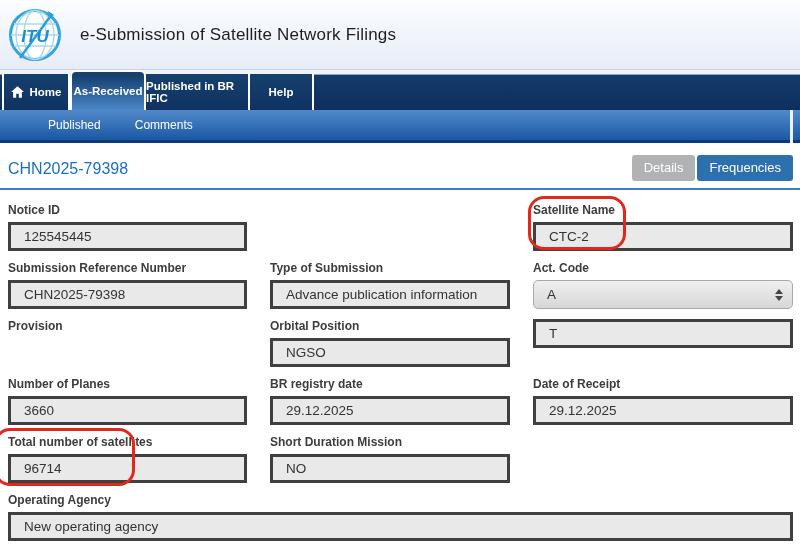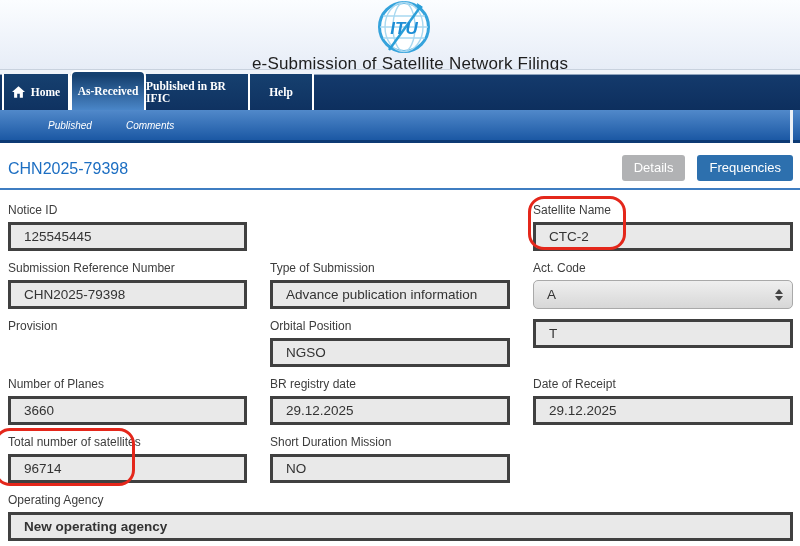--- a/index.html
+++ b/index.html
@@ -11,27 +11,26 @@
     overflow:hidden;
   }
 
   
   .app-header {
     height:70px;
     background:linear-gradient(#fbfdff,#e7edf7);
     border-bottom:1px solid #c9d2de;
     display:flex; align-items:center;
     padding-left:8px;
-    flex-direction:column;
   }
   .logo { width:54px; height:54px; flex:0 0 auto; }
-  .app-title { margin-left:12px; font-size:17px; color:#1e1e1e; letter-spacing:.2px; }
-
-  
-  .tabs-row { height:40px; position:relative; background:#f0f4fa;font-family:Liberation Serif, serif; }
+  .app-title { margin-left:18px; font-size:17px; color:#1e1e1e; letter-spacing:.2px; }
+
+  
+  .tabs-row { height:40px; position:relative; background:#f0f4fa; }
   .navbar-bg { position:absolute; left:0; right:0; top:4px; bottom:0; background:linear-gradient(#143a6c,#0d2f5e); border-top:1px solid #8fa3bd; }
   .tabs { position:absolute; left:2px; top:0; height:40px; display:flex; align-items:flex-end; }
   .tab {
     height:36px; display:flex; align-items:center; justify-content:center; gap:6px;
     color:#fff; font-size:11.5px; font-weight:bold;
     background:linear-gradient(#16406f,#0f3261);
     border-right:2px solid #fff;
     cursor:pointer;
   }
   .tab.t-home { width:68px; border-left:2px solid #fff; }
@@ -48,70 +47,70 @@
 
   
   .subnav {
     height:33px;
     background:linear-gradient(#5189ca,#1b58a4);
     border-bottom:3px solid #0d3a74;
     display:flex; align-items:center;
     padding-left:48px;
     position:relative;
   }
-  .subnav-item { color:#fff; font-size:10px; margin-right:34px; cursor:pointer;font-style:italic; }
+  .subnav-item { color:#fff; font-size:12px; margin-right:34px; cursor:pointer; }
   .subnav-edge { position:absolute; right:7px; top:0; bottom:-3px; width:3px; background:#eef2f7; }
 
   
   .title-row {
     height:45px;
     display:flex; justify-content:space-between; align-items:flex-end;
     padding:0 7px 0 8px;
   }
   .page-title { color:#1c6ec2; font-size:16px; margin-bottom:10px; }
-  .btn-group { display:flex; gap:12px; margin-bottom:7px;margin-top:31px; }
+  .btn-group { display:flex; gap:2px; margin-bottom:7px;margin-top:31px; }
   .btn {
     color:#fff; font-size:13px; border:none; border-radius:3px;
     padding:5px 12px; height:26px; line-height:16px; cursor:pointer;
     font-family:"Liberation Sans", sans-serif;
   }
   .btn-details { background:#b1b2b4; }
   .btn-frequencies { background:#2d70ae; }
   .title-rule { height:2px; background:#407dc1; background:#3f7dc1; }
 
   
   .form-grid {
     margin:13px 0 0 8px;
     display:grid;
     grid-template-columns:239px 240px 260px;
     column-gap:23px;
     row-gap:10px;
   }
   .field-label {
-    font-size:12px; font-weight:normal; color:#3d3d3d;
+    font-size:12px; font-weight:bold; color:#3d3d3d;
     line-height:14px; margin-bottom:5px;
   }
   .field-input {
     height:29px; background:#e9e9e9;
     border:3px solid #404040;
     font-size:13.5px; color:#333;
     display:flex; align-items:center;
     padding-left:13px;
   }
   .field-input.select {
     background:linear-gradient(#efefef,#d7d7d7);
     border:1px solid #a9a9a9; border-radius:5px;
     justify-content:space-between; padding-right:9px;
     cursor:pointer;
   }
   .spinner { display:flex; flex-direction:column; gap:2px; align-items:center; }
   .spinner .up    { width:0; height:0; border-left:4px solid transparent; border-right:4px solid transparent; border-bottom:5px solid #444; }
   .spinner .down  { width:0; height:0; border-left:4px solid transparent; border-right:4px solid transparent; border-top:5px solid #444; }
   .full { grid-column:1 / -1; }
-  .full .field-input { width:785px;font-weight:bold; }
+  .full .field-input { width:785px; }
 
   
   .annotation {
     position:absolute; border:3px solid #e4271b; border-radius:16px;
     background:transparent; pointer-events:none; z-index:5;
   }
   .ann-satellite { left:528px; top:196px; width:98px; height:54px; }
   .ann-total     { left:-6px;  top:428px; width:141px; height:58px; }
 </style>
 </head>

